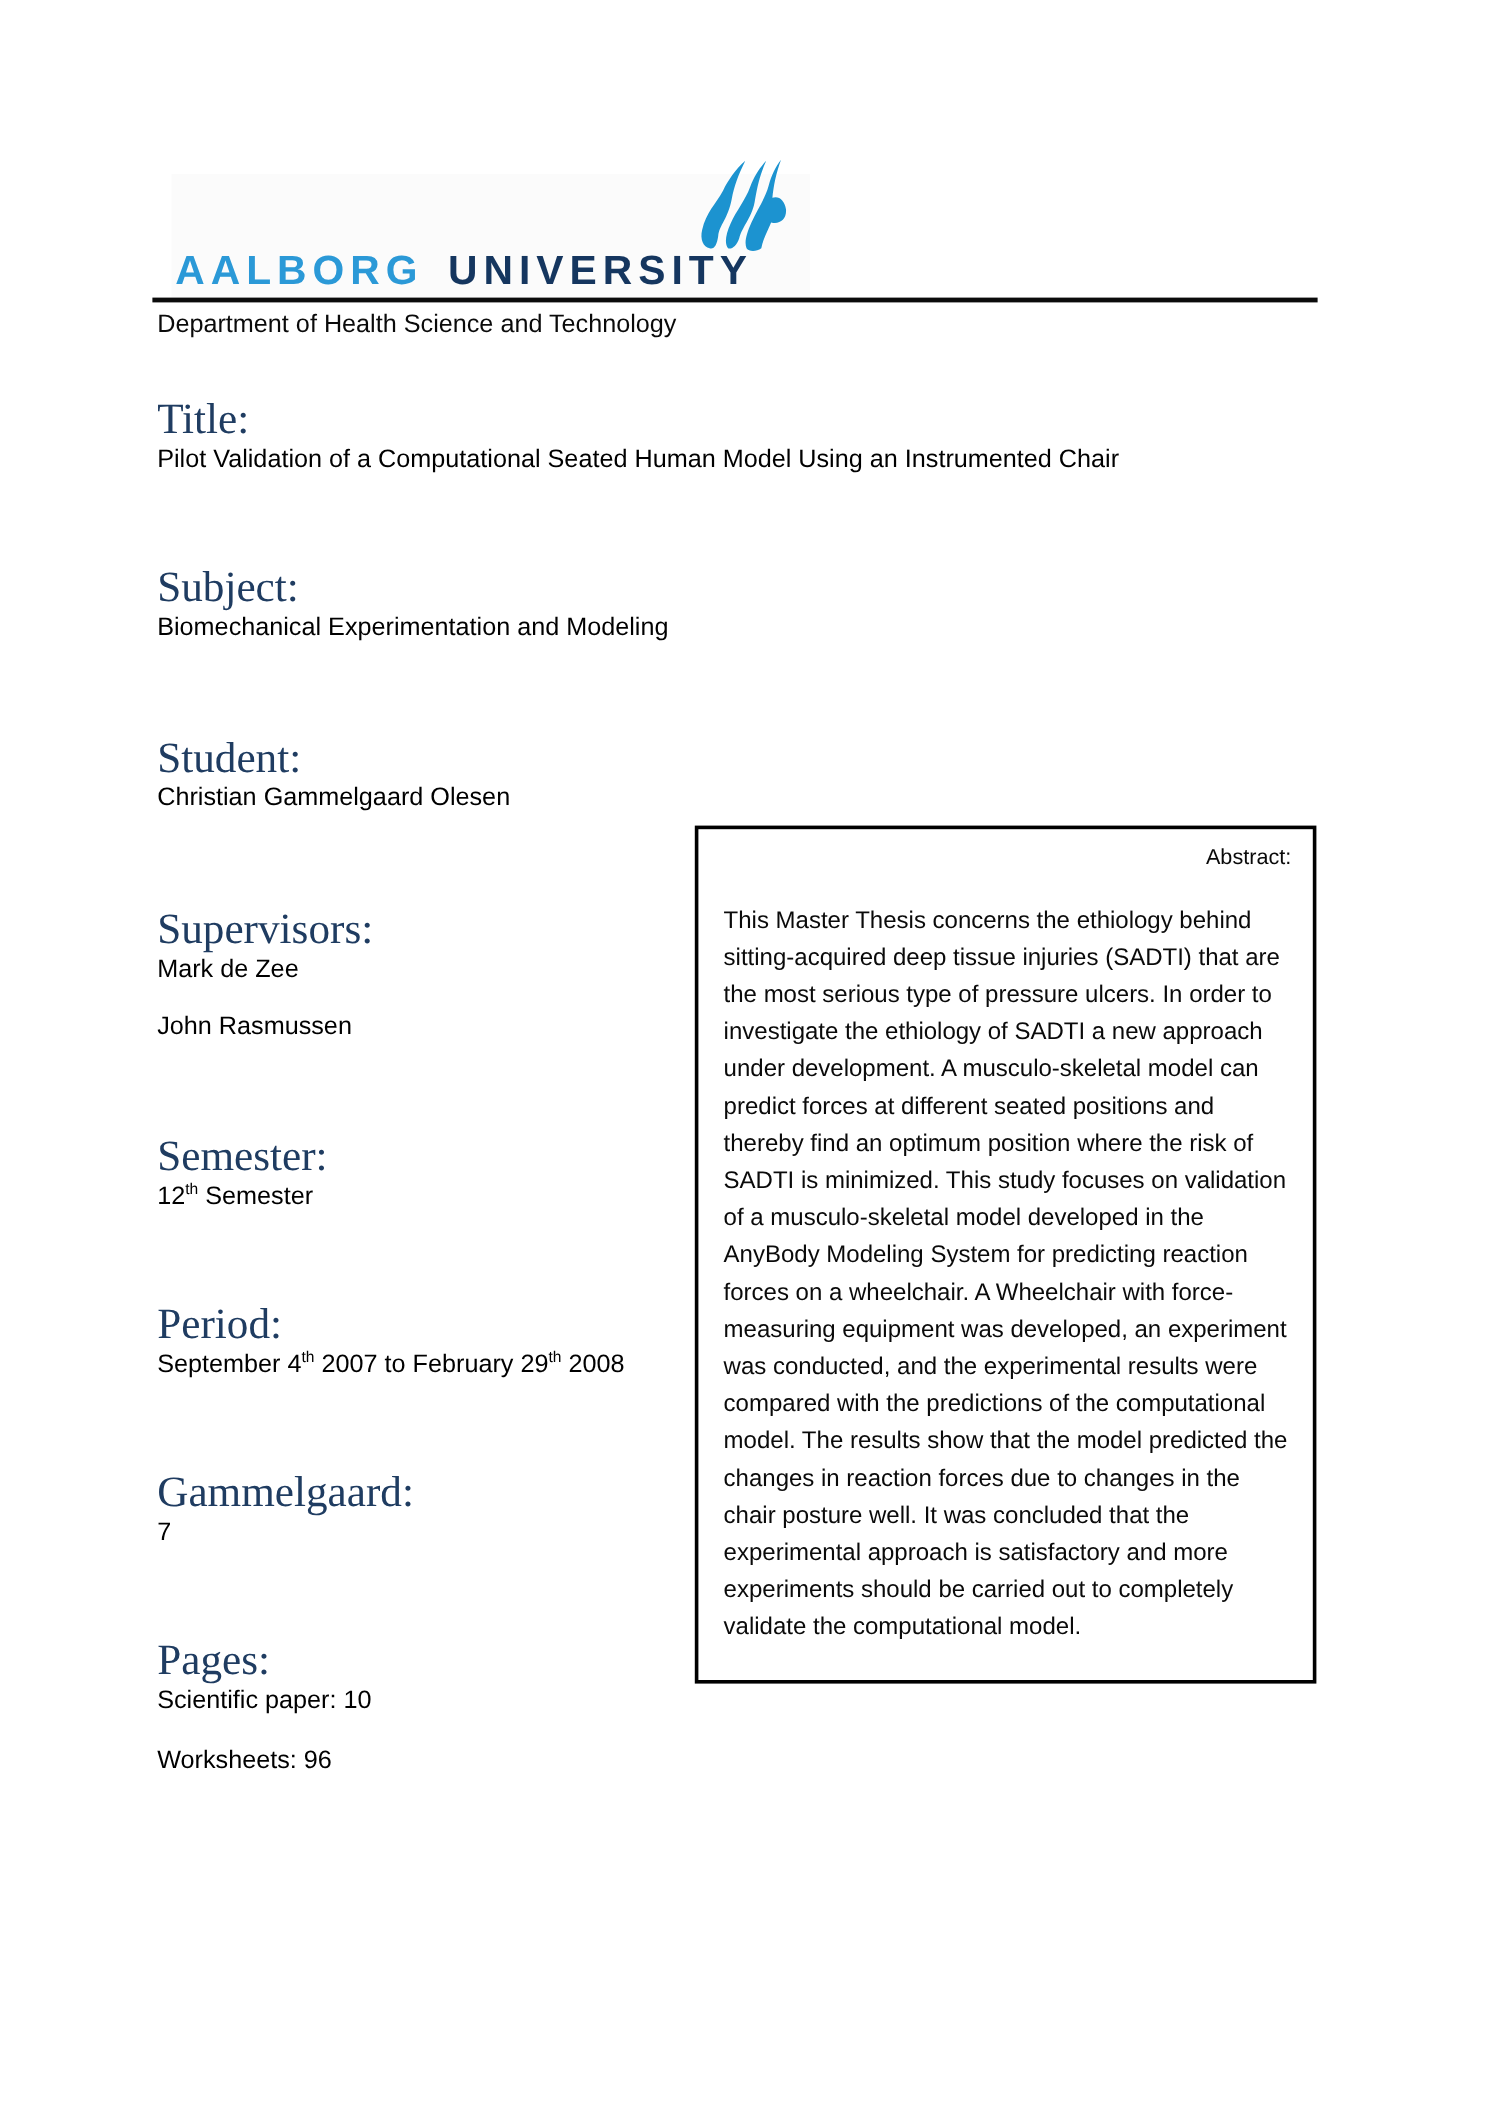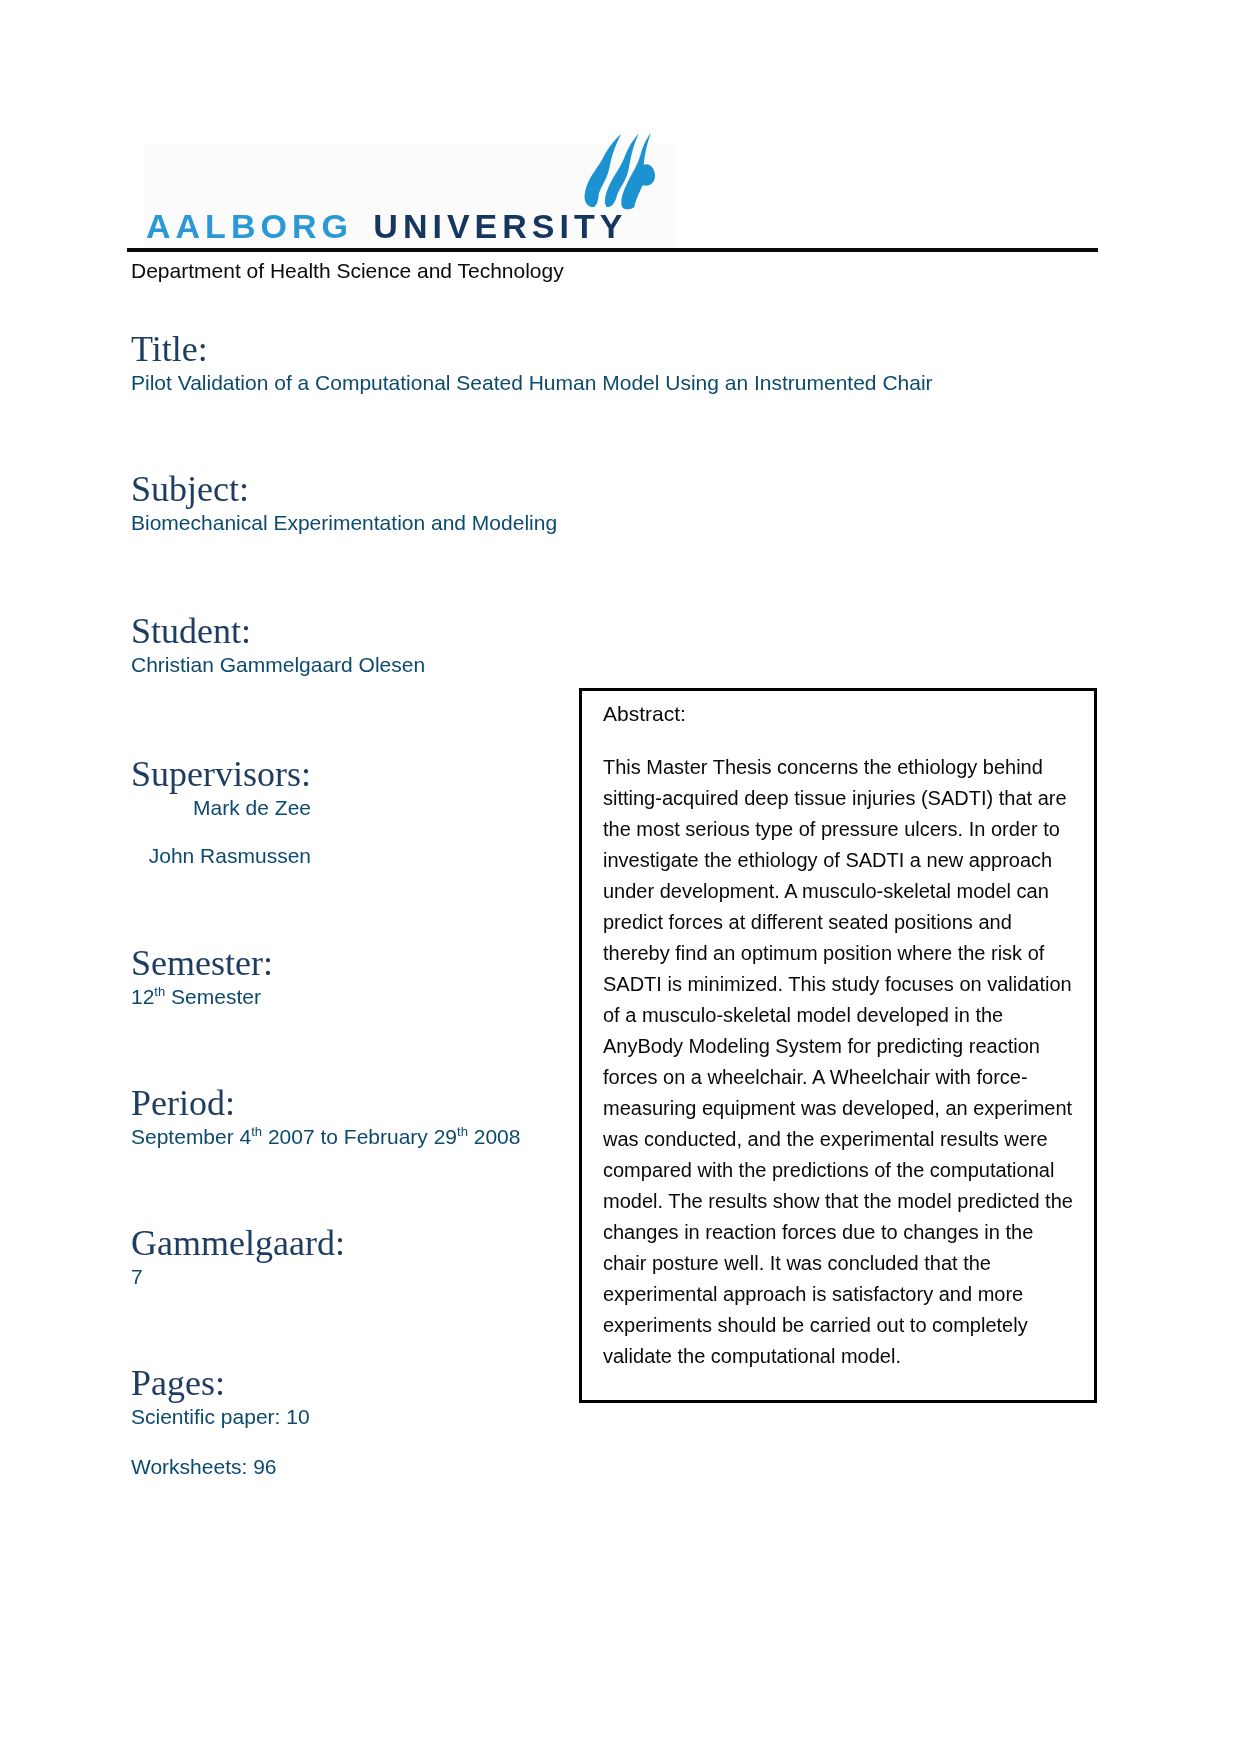--- a/index.html
+++ b/index.html
@@ -34,43 +34,43 @@
   }
   
   .section{position:absolute;left:131px;}
   .section h2{
     margin:0;
     font-family:"Liberation Serif","DejaVu Serif",serif;
     font-weight:normal;font-size:36px;line-height:34px;
     color:#1f3c61;
   }
   .section p{
-    margin:2px 0 0 0;
-    font-size:21px;line-height:30px;color:#0c4a6e;
+    margin:2px 12px 0 0;
+    font-size:21px;line-height:30px;color:#000000;
   }
   .section p.spaced{margin-top:18px;}
   .section p.spaced-lg{margin-top:20px;}
   sup{font-size:13px;line-height:0;vertical-align:super;}
   .sec-title{top:332px;}
   .sec-subject{top:472px;}
   .sec-student{top:614px;}
-  .sec-supervisors{top:757px;text-align:right;}
+  .sec-supervisors{top:757px;}
   .sec-semester{top:946px;}
   .sec-period{top:1086px;}
   .sec-publications{top:1226px;}
   .sec-pages{top:1366px;}
   
   .abstract-box{
     position:absolute;left:579px;top:688px;width:518px;height:715px;
     border:3px solid #000;box-sizing:border-box;
     padding:8px 18px 0 21px;
     background:#fff;
   }
   .abstract-box .abstract-heading{
-    margin:0;font-size:21px;line-height:30px;
+    margin:0;font-size:18px;line-height:30px;text-align:right;
   }
   .abstract-box .abstract-body{
     margin:23px 0 0 0;width:478px;
     font-size:20px;line-height:31px;color:#0a0a0a;
   }
 </style>
 </head>
 <body>
 
 <div class="page">

